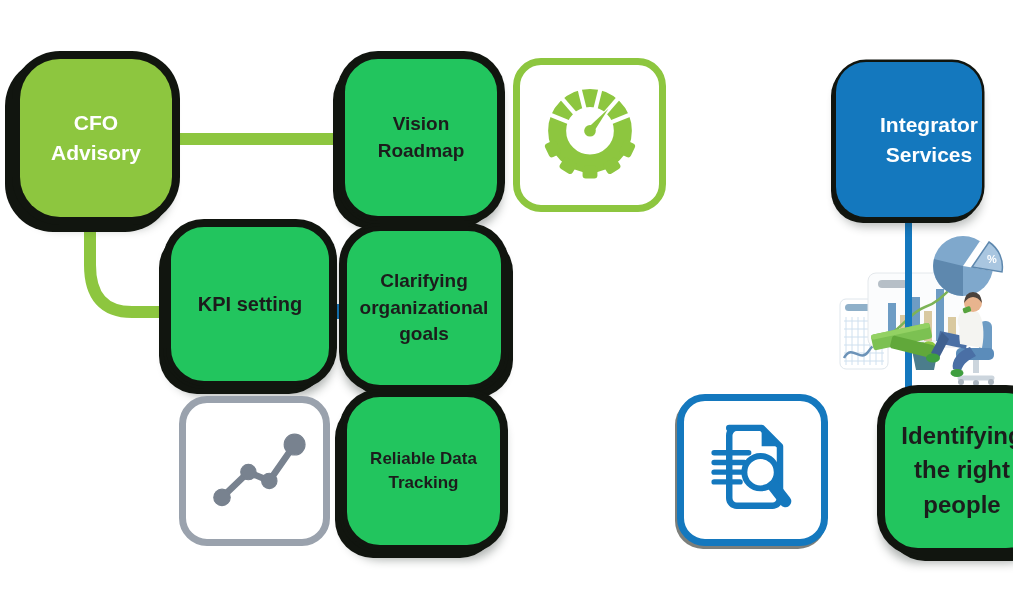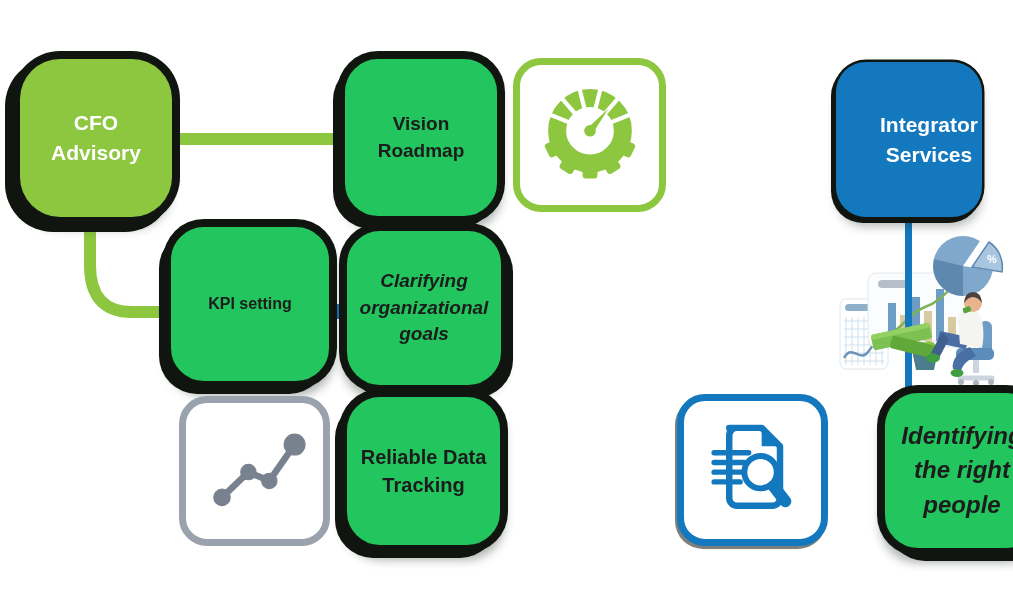--- a/index.html
+++ b/index.html
@@ -19,21 +19,21 @@
   .node{
     position:absolute;box-sizing:border-box;
     display:flex;align-items:center;justify-content:center;
     text-align:center;font-weight:bold;color:var(--text-dark);
     white-space:pre-line;line-height:1.42;
   }
   .white-node{
     background:#22c55e;border:5px solid var(--frame-dark);border-radius:38px;
   }
   .shadow-bl{box-shadow:0 0 0 3px var(--frame-dark),-7px 8px 0 0 var(--frame-dark),0 10px 10px rgba(30,40,35,.35);}
-  .shadow-br{box-shadow:0 0 0 3px var(--frame-dark),7px 8px 0 0 var(--frame-dark),0 10px 10px rgba(30,40,35,.35);font-style:italic;}
+  .shadow-br{box-shadow:0 0 0 3px var(--frame-dark),7px 8px 0 0 var(--frame-dark),0 10px 10px rgba(30,40,35,.35);}
   .green-node{
     background:var(--accent-green);color:var(--text-light);border-radius:40px;
     box-shadow:0 0 0 8px var(--frame-dark),-7px 7px 0 8px var(--frame-dark),0 12px 10px rgba(30,40,35,.35);
   }
   .blue-node{
     background:var(--accent-blue);color:var(--text-light);border-radius:30px;
     box-shadow:0 0 0 2.5px var(--frame-dark),-3px 4px 0 2px var(--frame-dark),0 10px 10px rgba(30,40,35,.3);
   }
   .icon-card{
     position:absolute;box-sizing:border-box;background:#fff;border-radius:28px;
@@ -57,27 +57,27 @@
   </svg>
 
   <div class="connector z0" style="left:328px;top:304px;width:20px;height:15px;background:var(--accent-blue);"></div>
 
   <div class="node green-node z1" style="left:20px;top:59px;width:152px;height:158px;font-size:21px;">CFO
 Advisory</div>
 
   <div class="node white-node shadow-bl z1" style="left:340px;top:54px;width:162px;height:167px;font-size:19px;">Vision
 Roadmap</div>
 
-  <div class="node white-node shadow-bl z1" style="left:166px;top:222px;width:168px;height:164px;font-size:16px;">KPI setting</div>
+  <div class="node white-node shadow-bl z1" style="left:166px;top:222px;width:168px;height:164px;font-size:20px;">KPI setting</div>
 
   <div class="node white-node shadow-br z1" style="left:342px;top:226px;width:164px;height:164px;font-size:19px;">Clarifying
 organizational
 goals</div>
 
-  <div class="node white-node shadow-bl z1" style="left:342px;top:392px;width:163px;height:158px;font-size:20px;">Reliable Data
+  <div class="node white-node shadow-bl z1" style="left:342px;top:392px;width:163px;height:158px;font-size:17px;">Reliable Data
 Tracking</div>
 
   <div class="node blue-node z1" style="left:836px;top:62px;width:146px;height:155px;font-size:21px;padding-left:40px;">Integrator
 Services</div>
 
 
   <div class="node white-node shadow-br z1" style="left:880px;top:388px;width:164px;height:165px;font-size:24px;">Identifying
 the right
 people</div>
 

